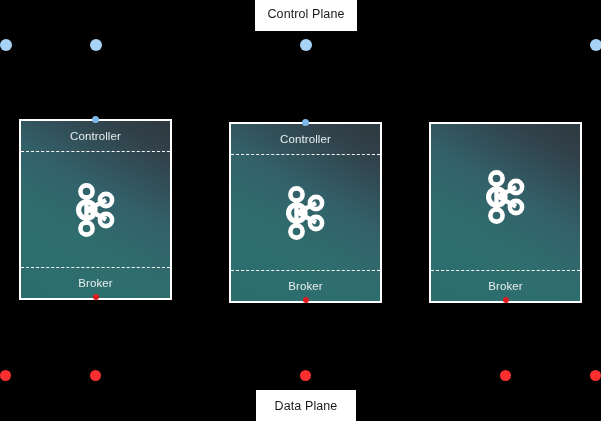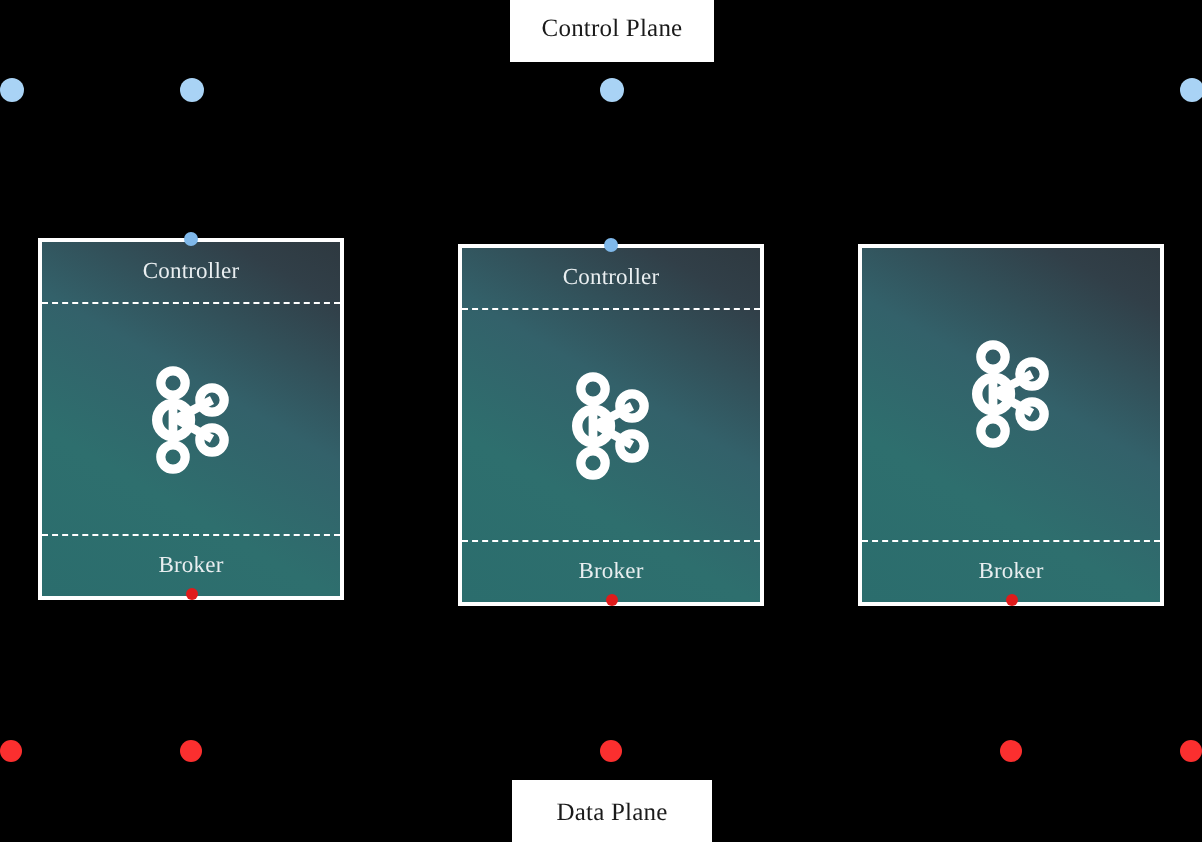--- a/index.html
+++ b/index.html
@@ -6,21 +6,21 @@
     margin: 0;
     padding: 0;
     background: #000000;
   }
   #stage {
     position: relative;
     width: 601px;
     height: 421px;
     background: #000000;
     overflow: hidden;
-    font-family: Liberation Serif, serif;
+    font-family: Liberation Sans, sans-serif;
     border-radius: 27px;
   }
 
   
   .plane-label {
     position: absolute;
     background: #ffffff;
     color: #1a1a1a;
     font-size: 12.5px;
     line-height: 1;

